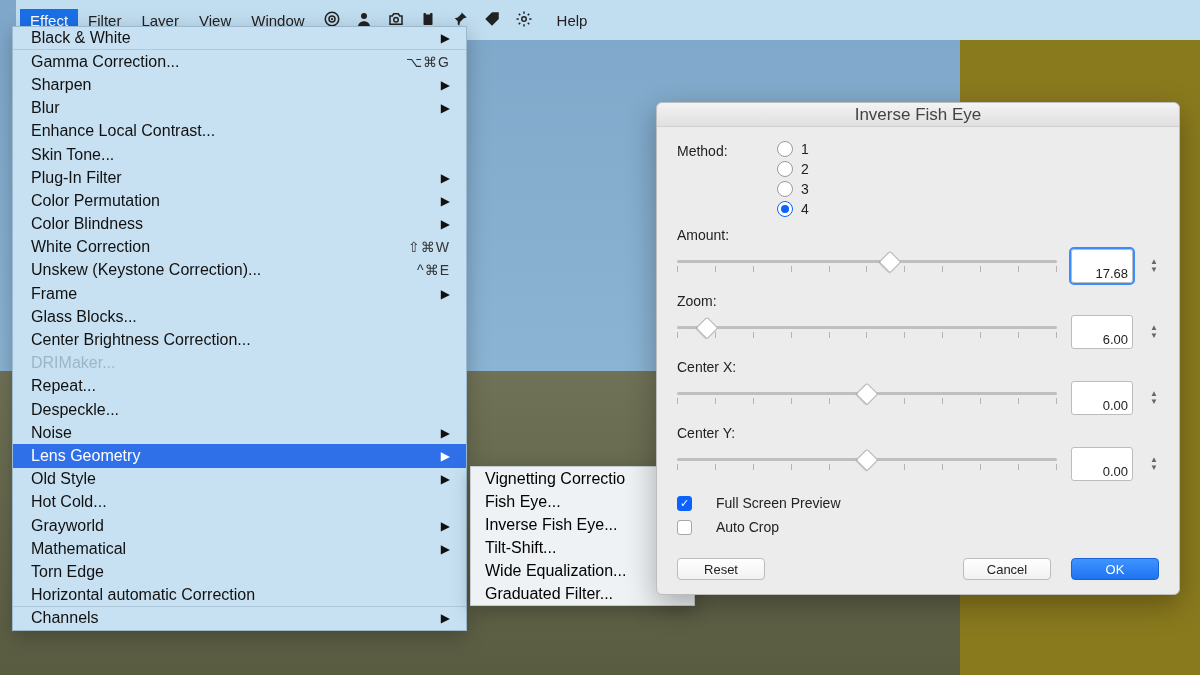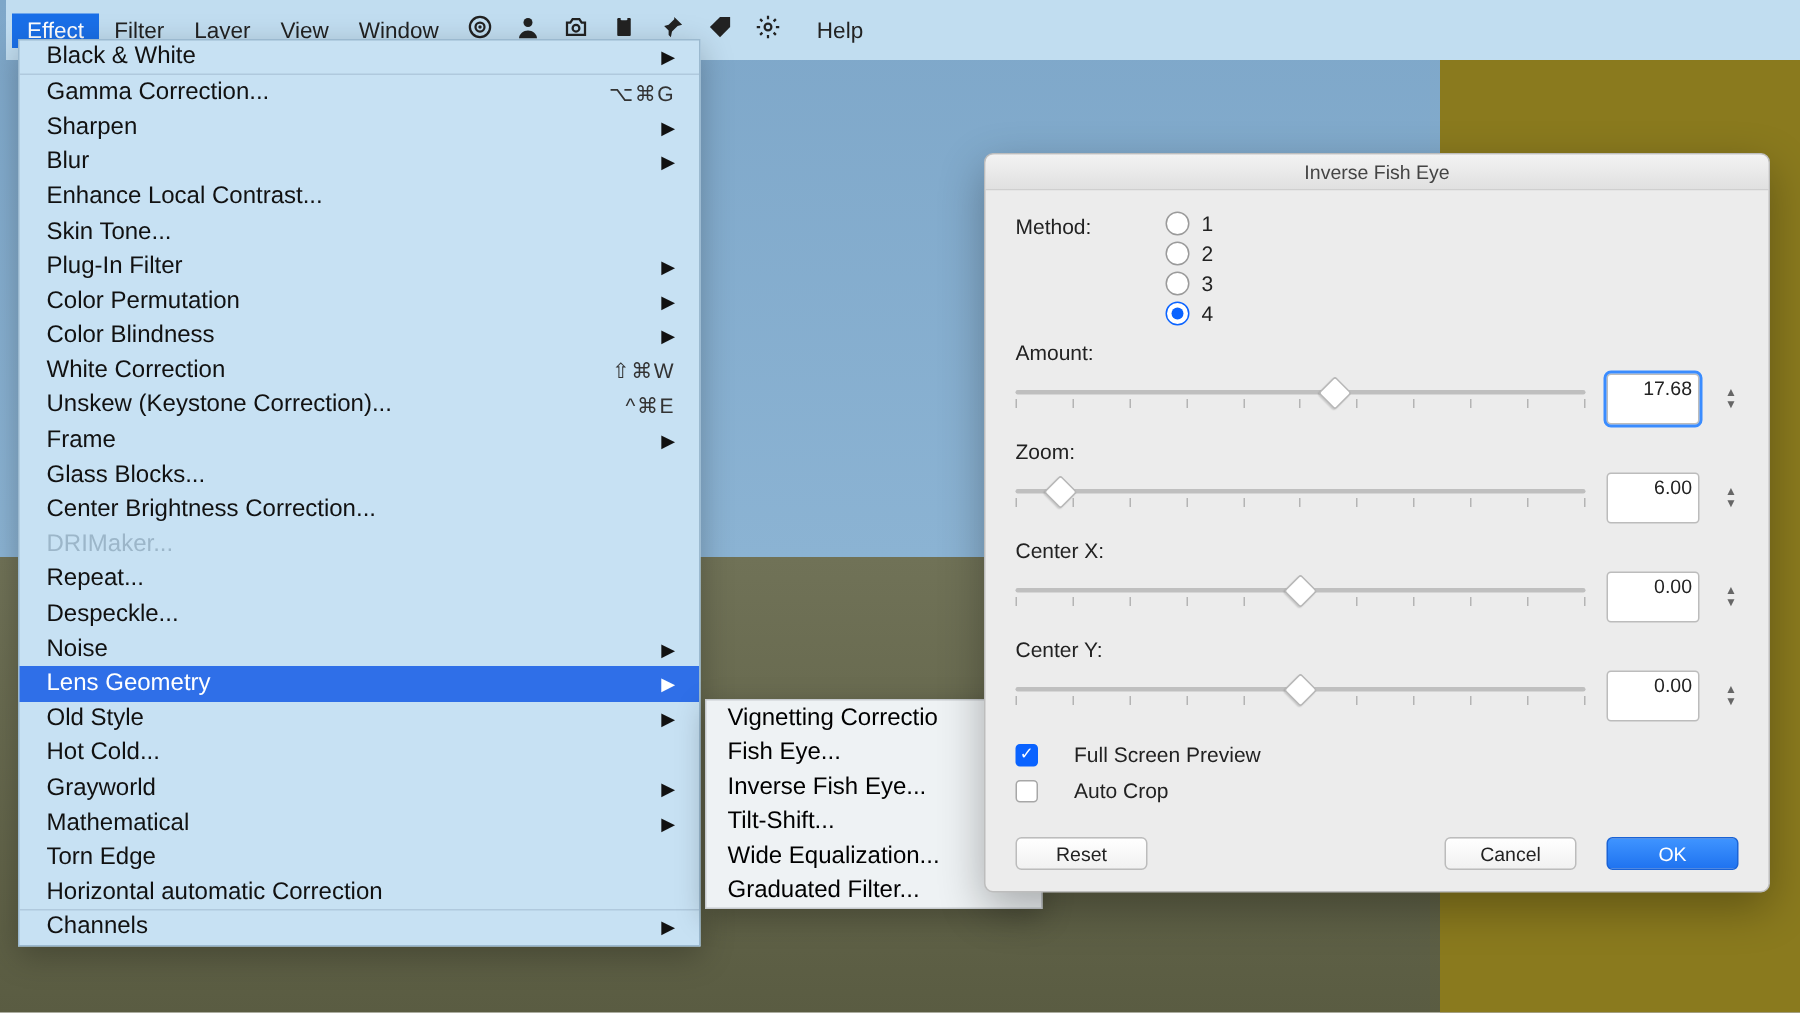--- a/index.html
+++ b/index.html
@@ -1,55 +1,55 @@
 <!DOCTYPE html>
 <html><head>
 <meta charset="utf-8">
 <style>
   * { box-sizing: border-box; margin: 0; padding: 0; font-family: -apple-system, "Helvetica Neue", Arial, sans-serif; }
   html, body { width: 1200px; height: 675px; overflow: hidden; }
   body { background: linear-gradient(to bottom, #7ea7c9 0%, #8bb3d3 55%, #707257 55%, #5a5c42 100%); position: relative; }
   .right-panel { position:absolute; top:0; right:0; width:240px; height:675px; background:#8a7a1e; }
   
-  .menubar { position:absolute; top:0; left:4px; right:0; height:40px; background:#c1ddf0; display:flex; align-items:center; padding:0 4px; font-size:15px; color:#222; }
+  .menubar { position:absolute; top:0; left:16px; right:0; height:40px; background:#c1ddf0; display:flex; align-items:center; padding:0 4px; font-size:15px; color:#222; }
   .menubar .mitem { padding:3px 10px; cursor:default; }
   .menubar .mitem.sel { background:#1a6fe8; color:#fff; }
   .menubar .icons { display:flex; gap:14px; margin-left:8px; margin-right:14px; align-items:center;}
   .menubar svg { width:18px; height:18px; fill:#222; }
   
   .dropdown { position:absolute; top:26px; left:12px; width:455px; background:#c7e1f3; border:1px solid #9bb9cf; box-shadow:0 6px 20px rgba(0,0,0,.25); font-size:16px; color:#111; }
   .dropdown .row { display:flex; align-items:center; justify-content:space-between; height:23.2px; padding:0 16px 0 18px; cursor:default; }
   .dropdown .row.sep-after { border-bottom:1px solid #b0c9dd; }
   .dropdown .row.sel { background:#2f6fe8; color:#fff; }
   .dropdown .row.dim { color:#9cb6c9; }
   .dropdown .arrow { font-size:12px; }
   .dropdown .shortcut { font-size:14px; letter-spacing:1px; color:#333;}
   
   .submenu { position:absolute; top:466px; left:470px; width:225px; background:#eef2f4; border:1px solid #c7cbcf; box-shadow:0 6px 18px rgba(0,0,0,.25); font-size:16px; }
   .submenu .srow { height:23px; display:flex; align-items:center; padding:0 14px; cursor:default; white-space:nowrap; overflow:hidden;}
   
   .dialog { position:absolute; top:102px; left:656px; width:524px; height:493px; background:#ececec; border:1px solid #bdbdbd; border-radius:6px; box-shadow:0 10px 30px rgba(0,0,0,.3); font-size:14px; color:#222; }
-  .dialog .titlebar { height:24px; background:linear-gradient(#f3f3f3,#e0e0e0); border-bottom:1px solid #cfcfcf; border-radius:6px 6px 0 0; display:flex; align-items:center; justify-content:center; font-size:13px; color:#444;}
+  .dialog .titlebar { height:24px; background:linear-gradient(#f3f3f3,#e0e0e0); border-bottom:1px solid #cfcfcf; border-radius:6px 6px 0 0; display:flex; align-items:center; justify-content:center; font-size:17px; color:#444;}
   .dialog .body { padding:14px 20px 16px 20px; }
   .field { display:flex; align-items:flex-start; margin-bottom:6px; }
   .field .lbl { width:100px; padding-top:2px; }
   .radios { display:flex; flex-direction:column; gap:4px; }
   .radio { display:flex; align-items:center; gap:8px; }
   .radio .dot { width:16px; height:16px; border-radius:50%; border:1px solid #9a9a9a; background:#fff; display:flex; align-items:center; justify-content:center; }
   .radio .dot.on { border-color:#0a63ff; }
   .radio .dot.on::after { content:""; width:8px; height:8px; border-radius:50%; background:#0a63ff; }
   .slider-block { margin-top:10px; }
   .slider-block .lbl { margin-bottom:6px; display:block;}
   .slider-row { display:flex; align-items:center; gap:14px; }
   .track { position:relative; flex:1; height:20px; }
   .track .rail { position:absolute; top:4px; left:0; right:0; height:3px; background:#bfbfbf; border-radius:2px;}
   .track .ticks { position:absolute; top:10px; left:0; right:0; height:6px; display:flex; justify-content:space-between;}
   .track .ticks span{ width:1px; height:6px; background:#b4b4b4;}
   .track .thumb { position:absolute; top:-2px; width:16px; height:16px; background:#fff; border:1px solid #b7b7b7; border-radius:2px; transform:translateX(-50%) rotate(45deg); box-shadow:0 1px 1px rgba(0,0,0,.15);}
-  .numbox { width:62px; height:22px; border:1px solid #bcbcbc; background:#fff; border-radius:3px; display:flex; align-items:flex-end; justify-content:flex-end; padding:16px 4px; font-size:13px; position:relative;}
+  .numbox { width:62px; height:22px; border:1px solid #bcbcbc; background:#fff; border-radius:3px; display:flex; align-items:flex-start; justify-content:flex-end; padding:16px 4px; font-size:13px; position:relative;}
   .numbox.focus { outline:2px solid #3a8cff; outline-offset:0; }
   .stepper { width:10px; height:22px; display:flex; flex-direction:column; justify-content:center; margin-left:2px; }
   .stepper span { font-size:8px; line-height:8px; color:#666; text-align:center;}
   .checks { margin-top:14px; display:flex; flex-direction:column; gap:8px;}
   .chk { display:flex; align-items:center; gap:24px; }
   .chk .box { width:15px; height:15px; border:1px solid #a7a7a7; border-radius:3px; background:#fff; display:flex; align-items:center; justify-content:center;}
   .chk .box.on { background:#0a63ff; border-color:#0a63ff; }
   .chk .box.on::after { content:"✓"; color:#fff; font-size:11px; line-height:1;}
   .buttons { position:absolute; bottom:14px; left:20px; right:20px; display:flex; justify-content:space-between; align-items:flex-end;}
   .btn { width:88px; height:22px; border:1px solid #bcbcbc; border-radius:4px; background:linear-gradient(#fff,#f1f1f1); font-size:13px; display:flex; align-items:center; justify-content:center; cursor:default;}

